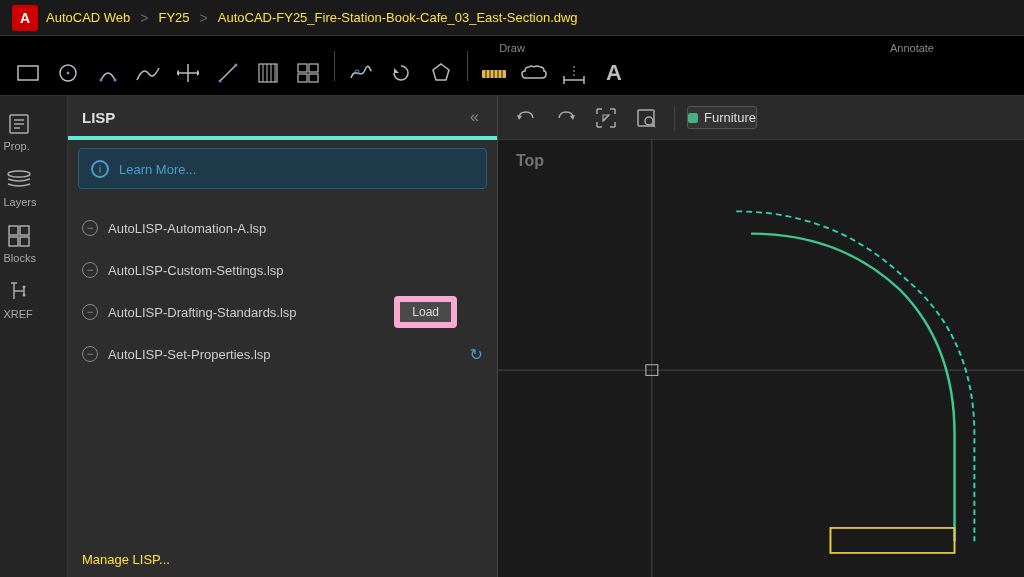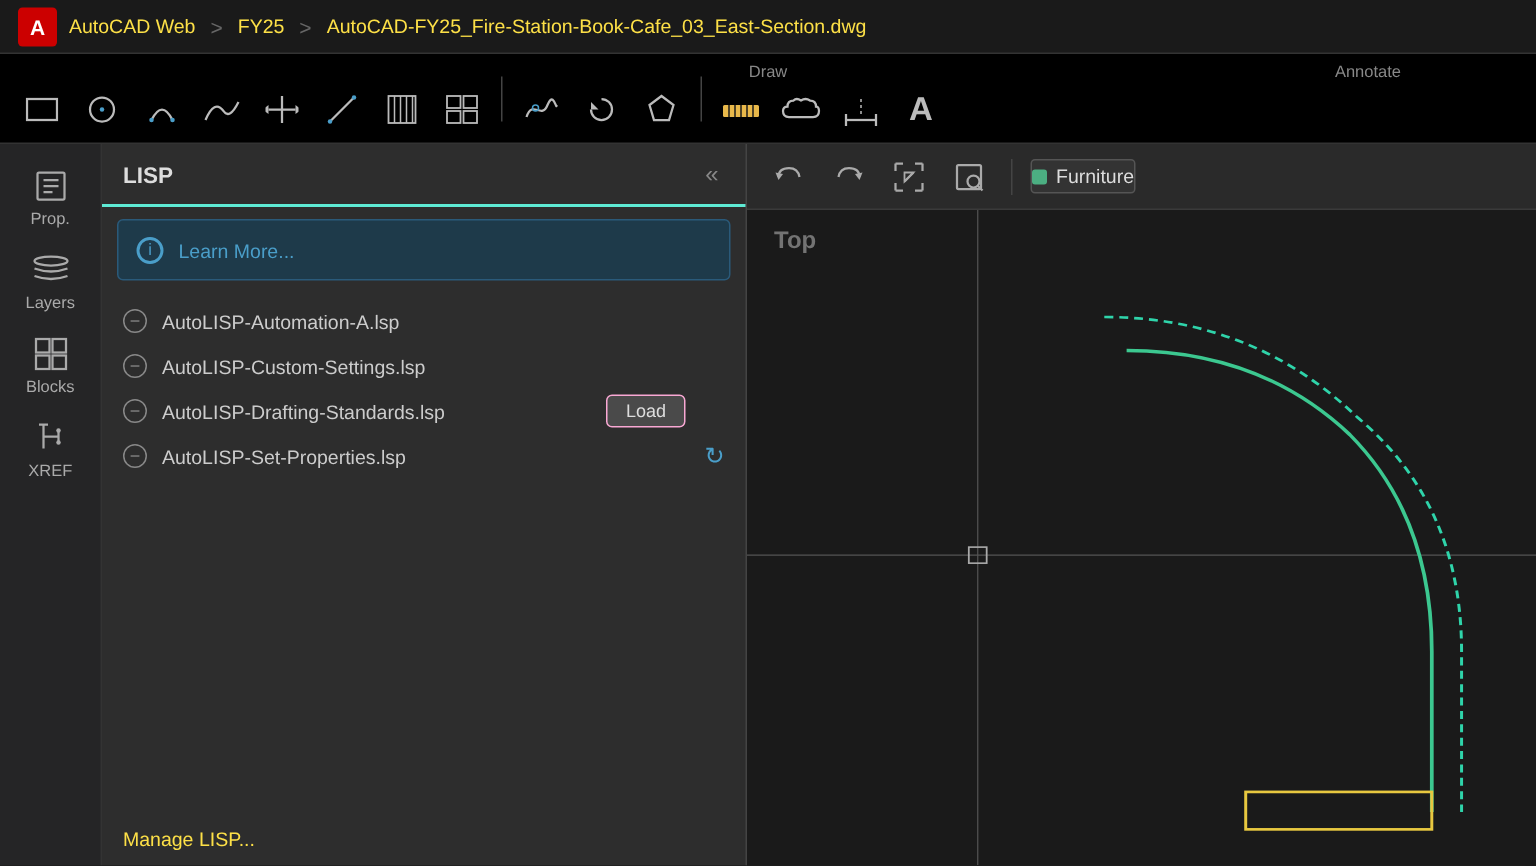--- a/index.html
+++ b/index.html
@@ -89,21 +89,21 @@
       display: flex;
       flex-direction: column;
       align-items: center;
       padding: 8px 0;
       gap: 0;
     }
     .sidebar-icon-item {
       width: 68px;
       display: flex;
       flex-direction: column;
-      align-items: center;
+      align-items: flex-start;
       padding: 8px 4px;
       cursor: pointer;
       gap: 4px;
     }
     .sidebar-icon-item .icon-shape {
       width: 30px;
       height: 24px;
       display: flex;
       align-items: center;
       justify-content: center;
@@ -123,21 +123,21 @@
       border-right: 1px solid #444;
       display: flex;
       flex-direction: column;
       flex-shrink: 0;
     }
     .lisp-header {
       display: flex;
       align-items: center;
       justify-content: space-between;
       padding: 10px 14px 8px;
-      border-bottom: 2px solid #5eead4;
+      border-bottom: 4px solid #5eead4;
     }
     .lisp-title {
       font-size: 15px;
       font-weight: 600;
       color: #ddd;
     }
     .lisp-close-btn {
       color: #888;
       font-size: 16px;
       cursor: pointer;
@@ -203,20 +203,21 @@
     }
     .lisp-item {
       display: flex;
       align-items: center;
       padding: 7px 14px;
       cursor: pointer;
       font-size: 13px;
       color: #ccc;
       gap: 10px;
       position: relative;
+      margin-top: 12px;
     }
     .lisp-item-icon {
       width: 16px;
       height: 16px;
       border: 1.5px solid #888;
       border-radius: 50%;
       display: flex;
       align-items: center;
       justify-content: center;
       flex-shrink: 0;
@@ -225,21 +226,21 @@
       content: '−';
       font-size: 12px;
       color: #888;
       line-height: 1;
     }
     .lisp-load-btn {
       position: absolute;
       right: 40px;
       background: #4a4a4a;
       color: #ddd;
-      border: 1px solid #f9a8d4;
+      border: 6px solid #f9a8d4;
       border-radius: 4px;
       padding: 3px 12px;
       font-size: 12px;
       cursor: pointer;
     }
     .lisp-refresh-icon {
       position: absolute;
       right: 14px;
       color: #4a9ec9;
       font-size: 16px;

